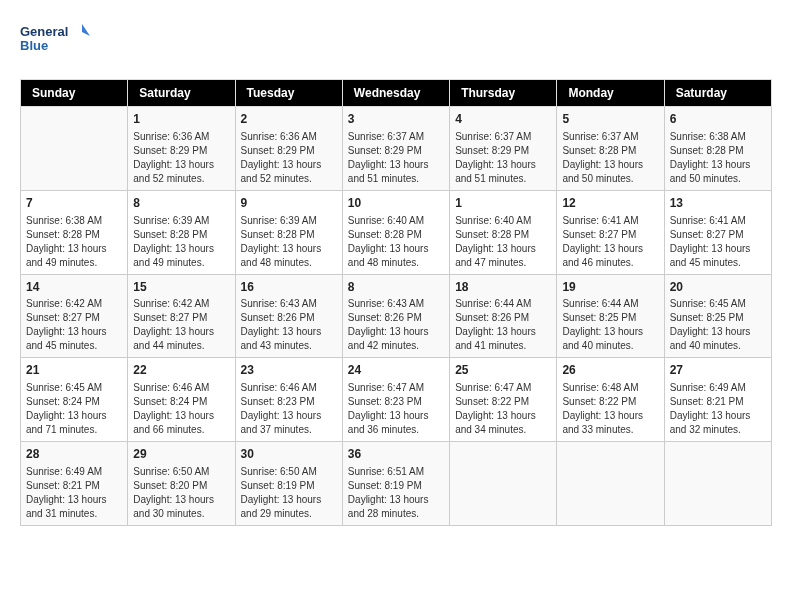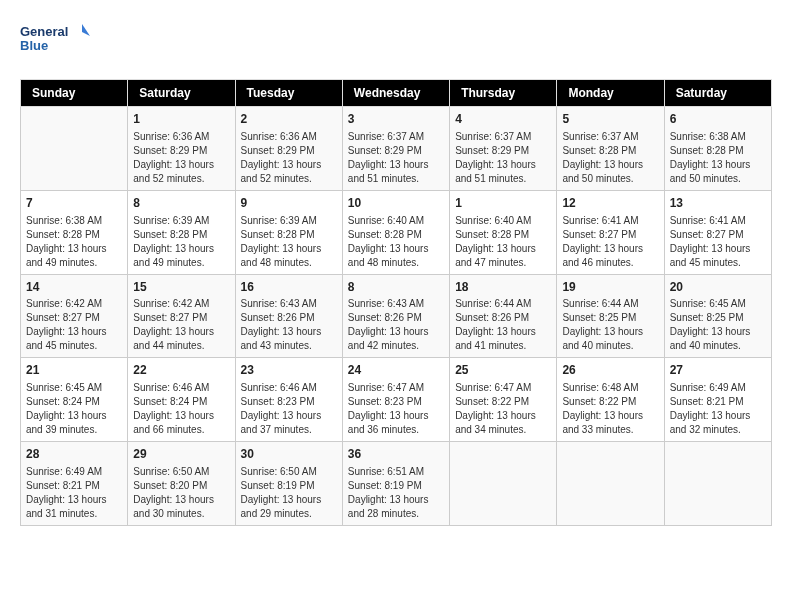--- a/index.html
+++ b/index.html
@@ -248,21 +248,21 @@
           <div class="day-info">Daylight: 13 hours</div>
           <div class="day-info">and 40 minutes.</div>
         </td>
       </tr>
       <tr>
         <td>
           <div class="day-number">21</div>
           <div class="day-info">Sunrise: 6:45 AM</div>
           <div class="day-info">Sunset: 8:24 PM</div>
           <div class="day-info">Daylight: 13 hours</div>
-          <div class="day-info">and 39 minutes.</div>
+          <div class="day-info">and 71 minutes.</div>
         </td>
         <td>
           <div class="day-number">22</div>
           <div class="day-info">Sunrise: 6:46 AM</div>
           <div class="day-info">Sunset: 8:24 PM</div>
           <div class="day-info">Daylight: 13 hours</div>
           <div class="day-info">and 66 minutes.</div>
         </td>
         <td>
           <div class="day-number">23</div>

